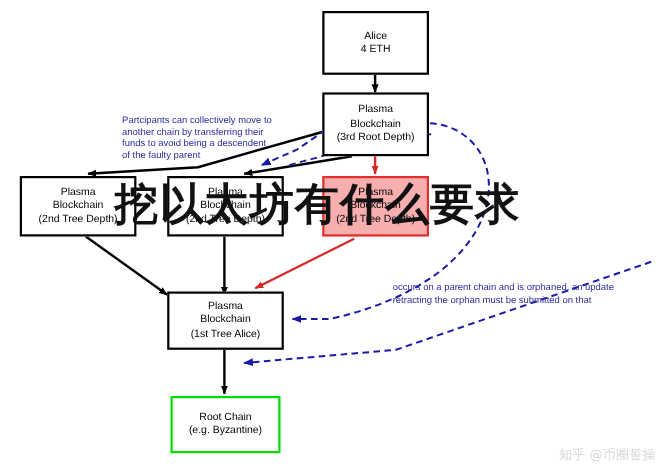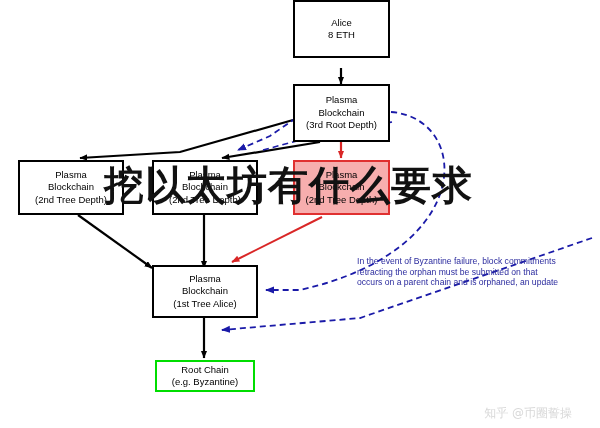--- a/index.html
+++ b/index.html
@@ -59,21 +59,21 @@
     top: 158px;
     font-size: 40px;
     font-weight: bold;
     letter-spacing: 1px;
     color: #111111;
     font-family: "DejaVu Sans", sans-serif;
     white-space: nowrap;
   }
   .watermark {
     position: absolute;
-    right: 28px;
+    right: 4px;
     bottom: 6px;
     font-size: 12px;
     color: #d8d8d8;
     font-family: "DejaVu Sans", sans-serif;
     white-space: nowrap;
   }
 </style>
 </head>
 <body>
 
@@ -134,23 +134,23 @@
 
     <g>
       <path d="M592,238 L360,318 L222,330" fill="none" stroke="#1a1aa8" stroke-width="1.8" stroke-dasharray="6,4" marker-end="url(#ah-blue)"></path>
     </g>
 
     <g>
       <path d="M263,150 L330,132 L392,122" fill="none" stroke="#1a1aa8" stroke-width="1.6" stroke-dasharray="6,4"></path>
     </g>
   </svg>
 
-  <div class="node" style="left:293px; top:0; width:97px; height:58px;">
+  <div class="node" style="left:293px; top:10px; width:97px; height:58px;">
     <span class="ln">Alice</span>
-    <span class="ln">8 ETH</span>
+    <span class="ln">4 ETH</span>
   </div>
 
   <div class="node" style="left:293px; top:84px; width:97px; height:58px;">
     <span class="ln">Plasma</span>
     <span class="ln">Blockchain</span>
     <span class="ln">(3rd Root Depth)</span>
   </div>
 
   <div class="node" style="left:18px; top:160px; width:106px; height:55px;">
     <span class="ln">Plasma</span>
@@ -169,29 +169,34 @@
     <span class="ln">Blockchain</span>
     <span class="ln">(2nd Tree Depth)</span>
   </div>
 
   <div class="node" style="left:152px; top:265px; width:106px; height:53px;">
     <span class="ln">Plasma</span>
     <span class="ln">Blockchain</span>
     <span class="ln">(1st Tree Alice)</span>
   </div>
 
-  <div class="node root" style="left:155px; top:360px; width:100px; height:32px;">
+  <div class="node root" style="left:155px; top:360px; width:100px; height:52px;">
     <span class="ln">Root Chain</span>
     <span class="ln">(e.g. Byzantine)</span>
   </div>
 
+  <div class="annot" style="left:111px; top:104px; width:175px;">
+    <div>Partcipants can collectively move to</div>
+    <div>another chain by transferring their</div>
+    <div>funds to avoid being a descendent</div>
+    <div>of the faulty parent</div>
+  </div>
 
   <div class="annot" style="left:357px; top:256px; width:240px;">
-    <div>In the event of Byzantine failure, block commitments</div>
+    <div>occurs on a parent chain and is orphaned, an update</div>
     <div>retracting the orphan must be submitted on that</div>
-    <div>occurs on a parent chain and is orphaned, an update</div>
   </div>
 
   <div class="overlay-text">挖以太坊有什么要求</div>
 
   <div class="watermark">知乎 @币圈誓操</div>
 
 </div>
 
 </body></html>

